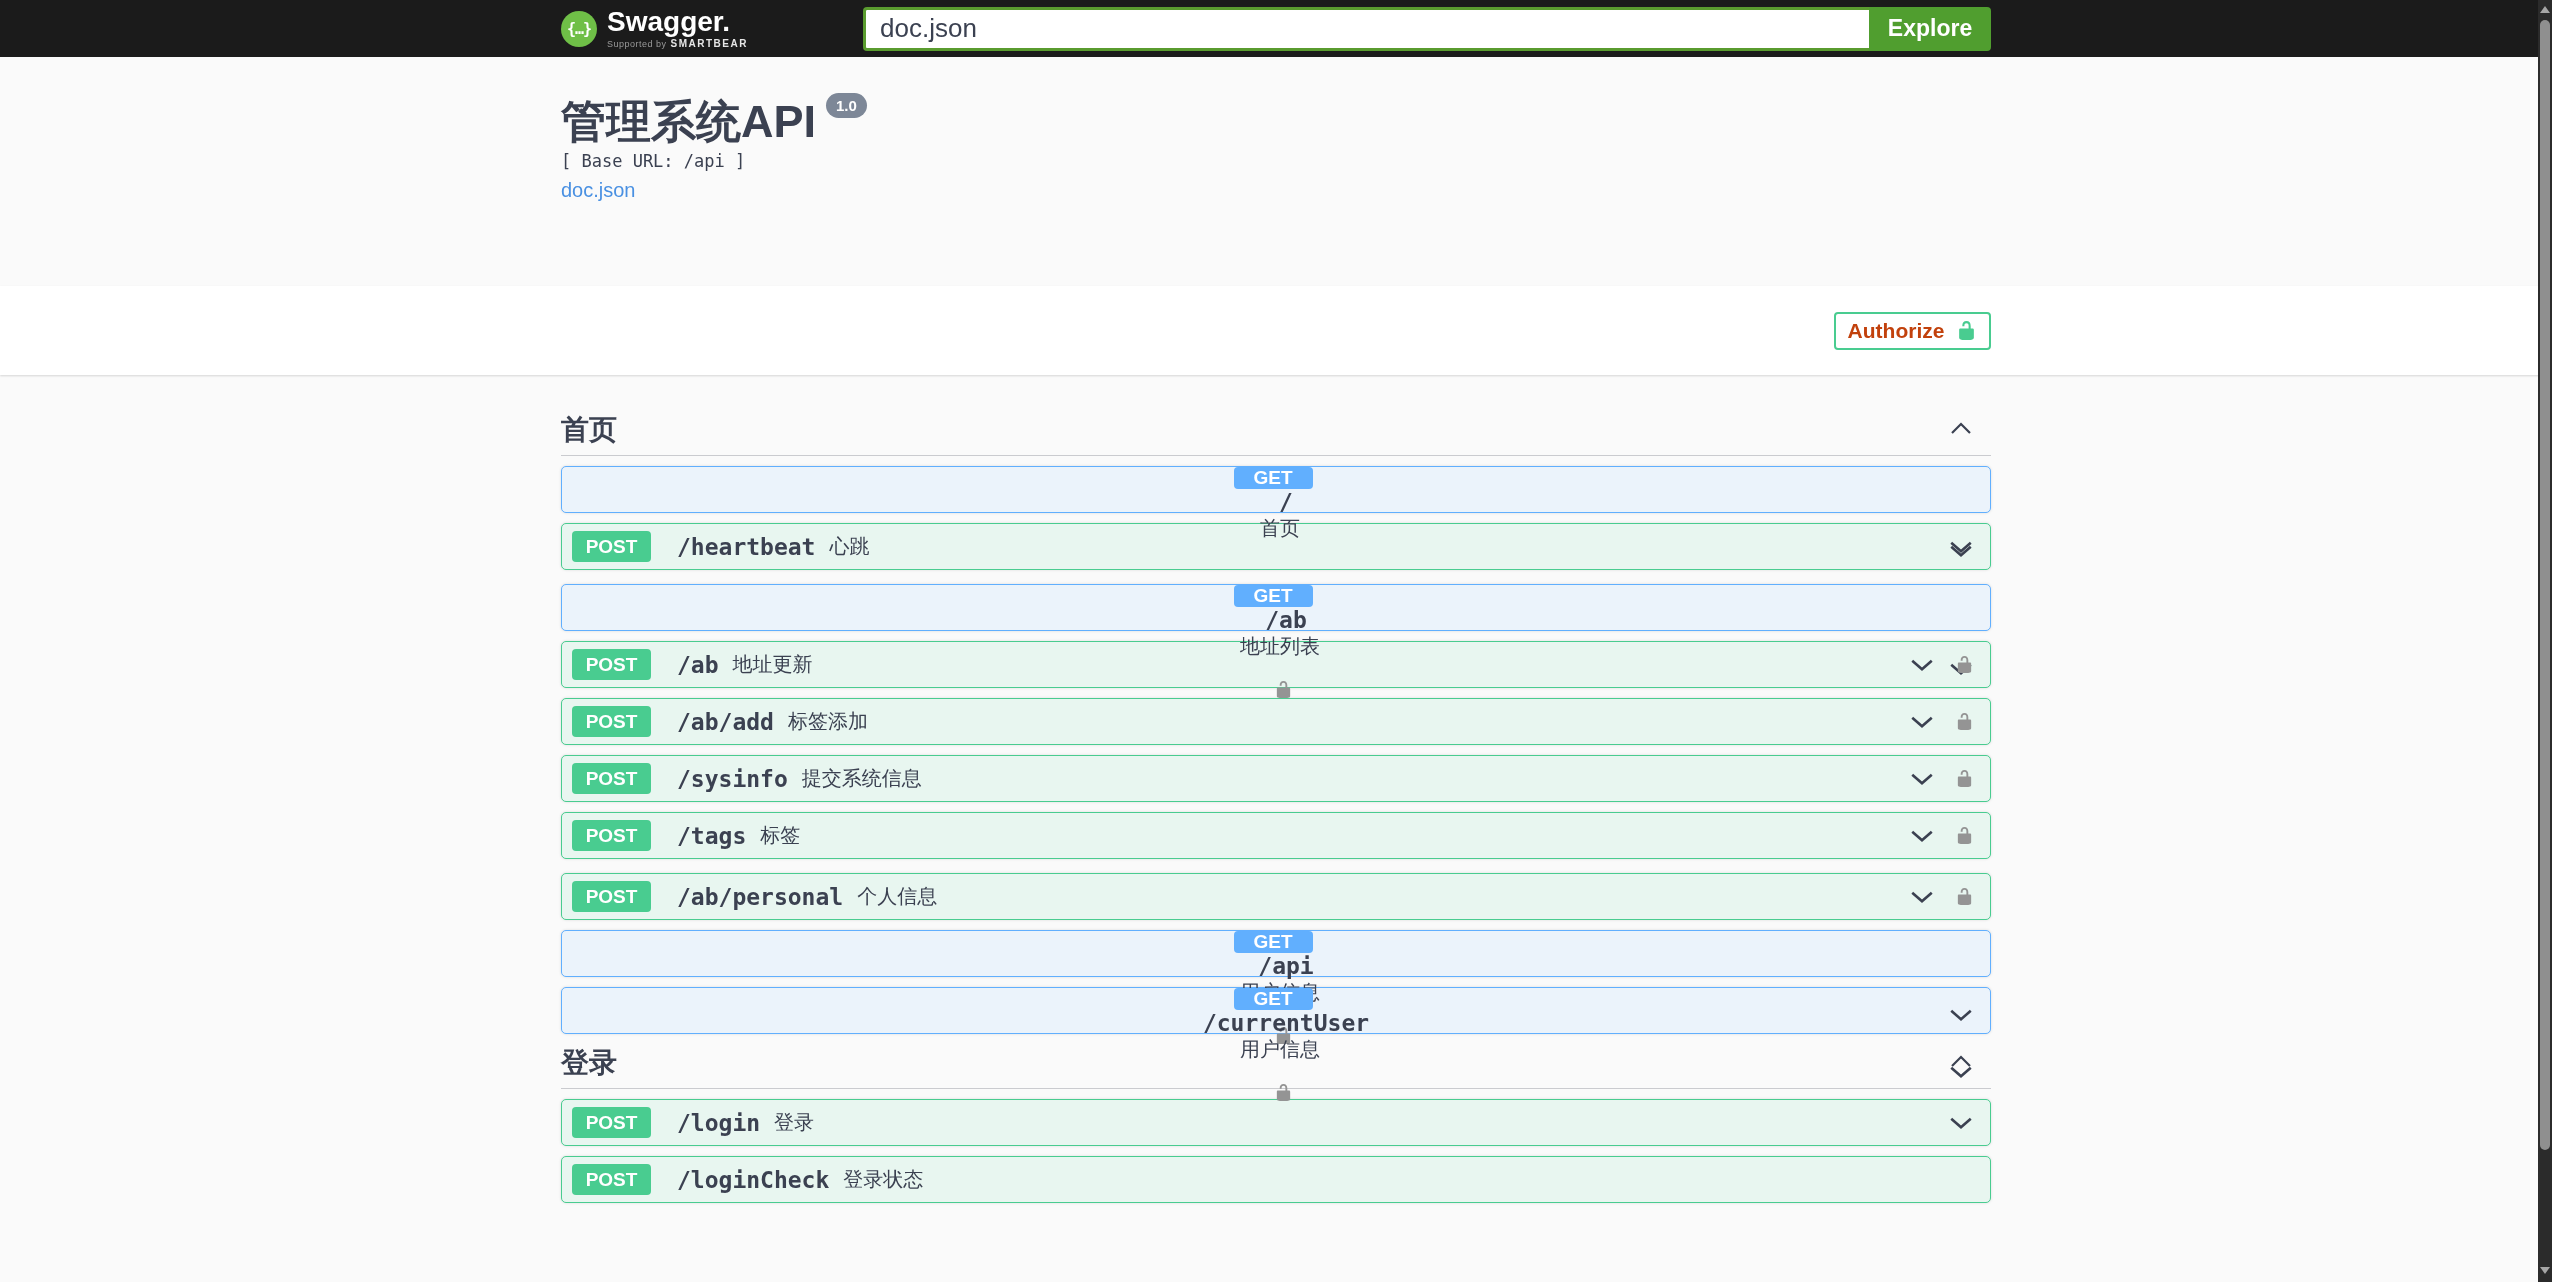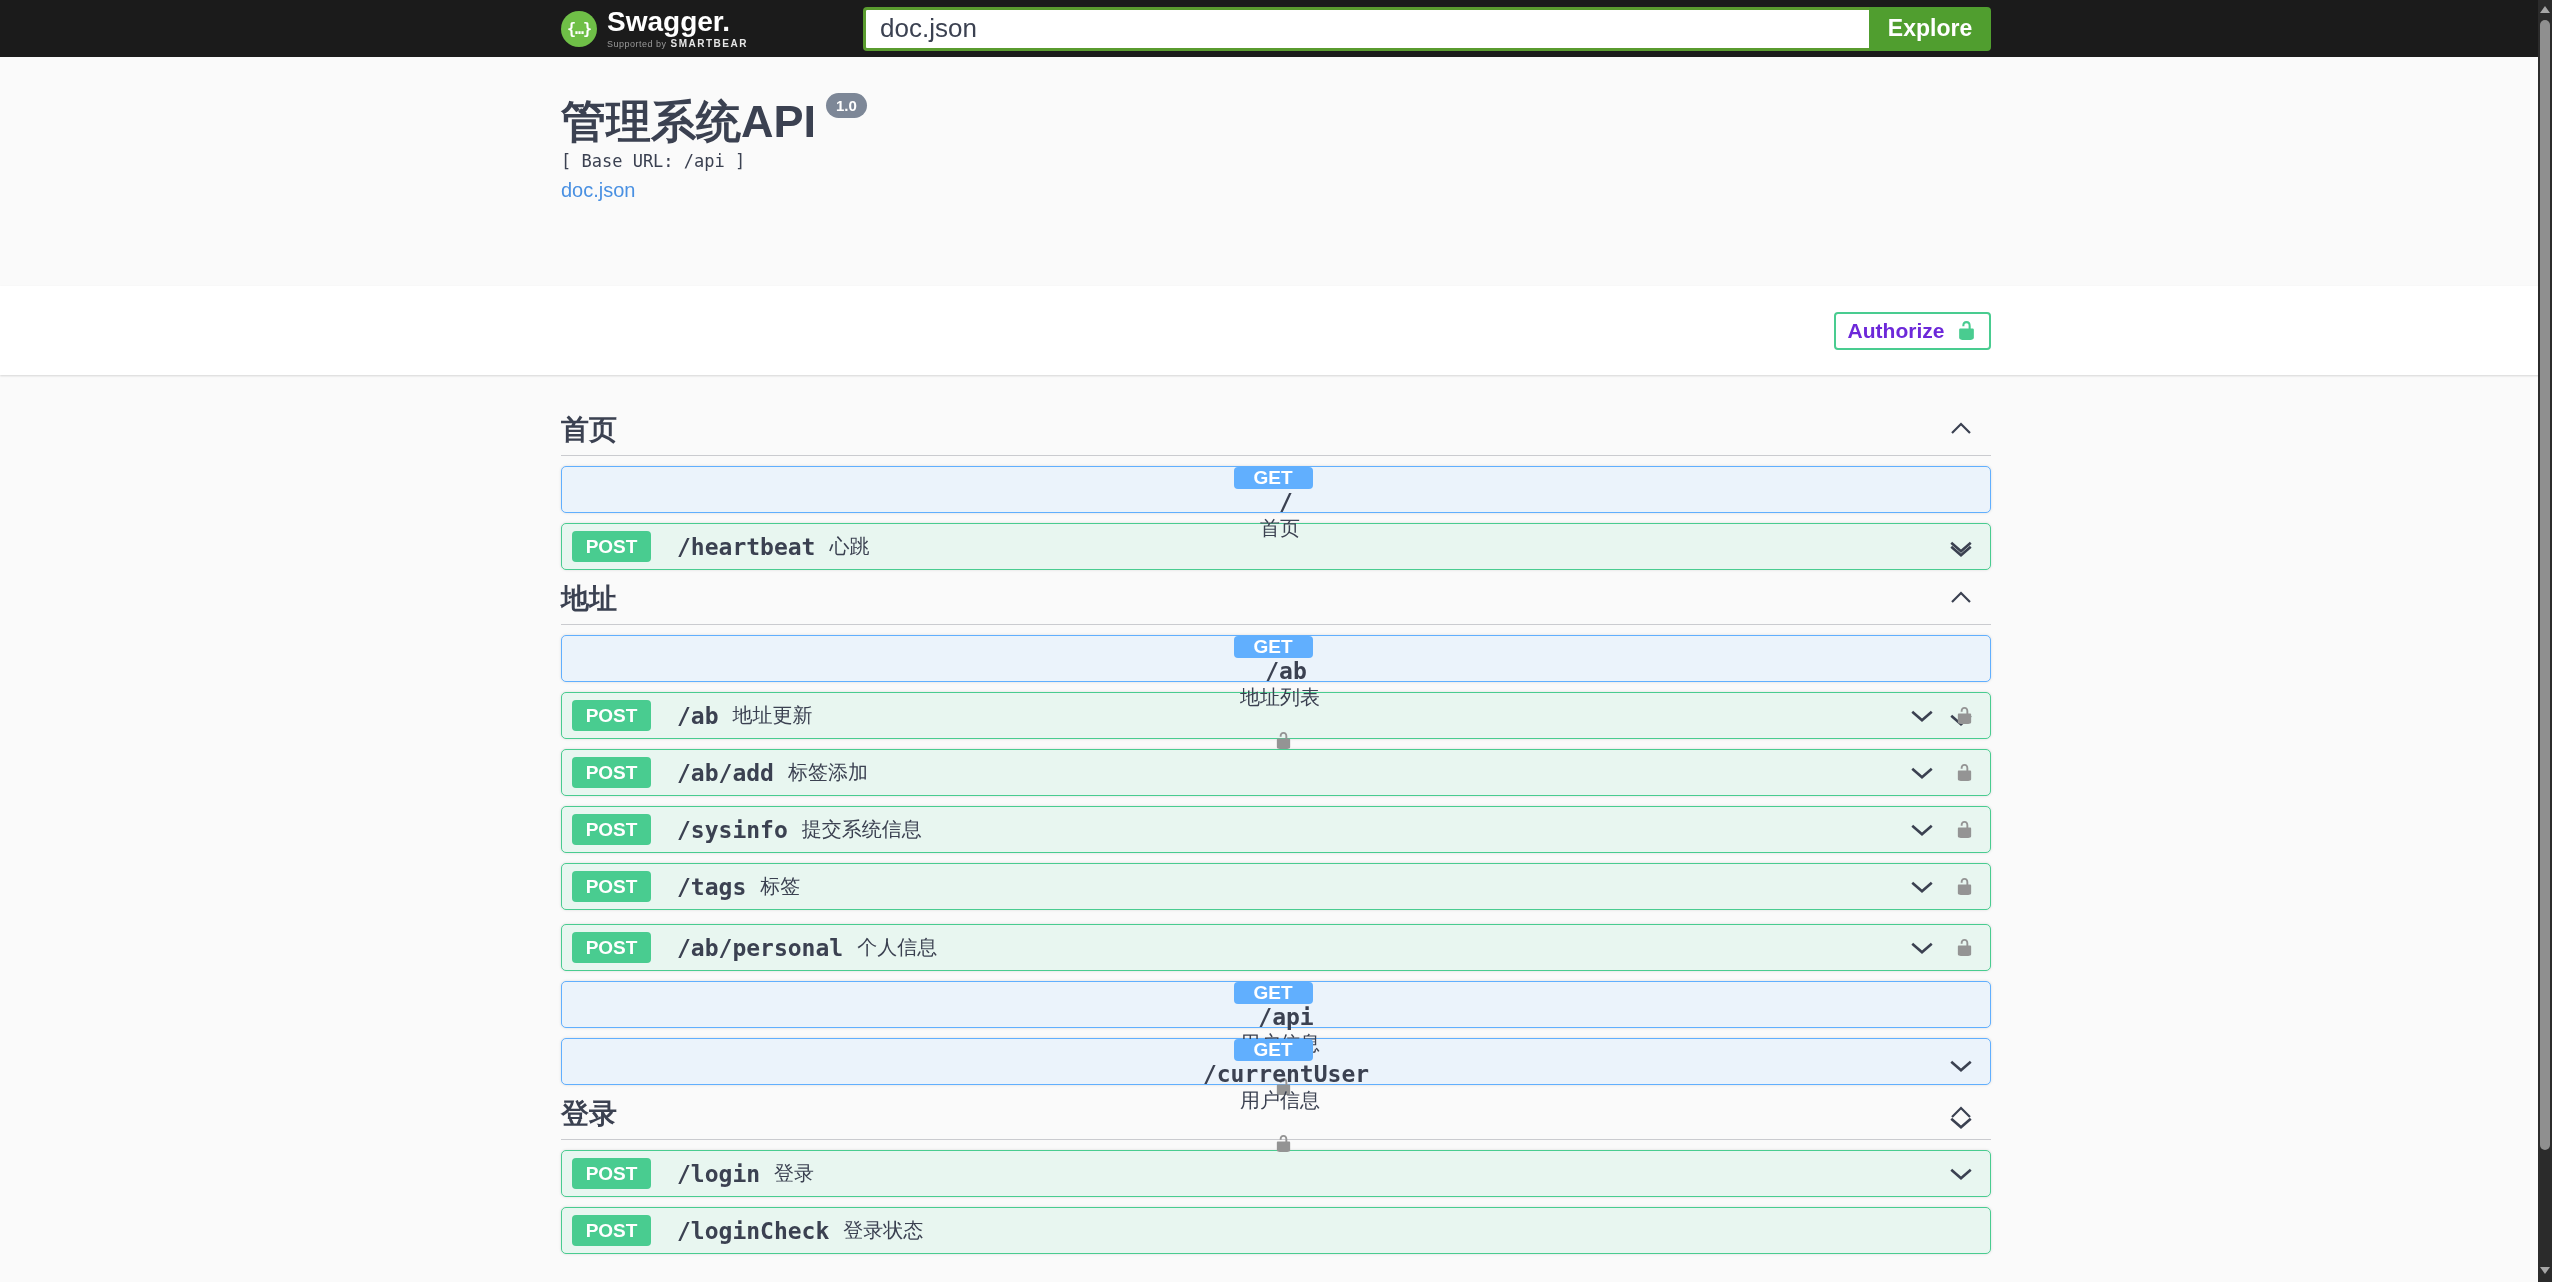--- a/index.html
+++ b/index.html
@@ -64,21 +64,21 @@
   
   .scheme-bar {
     height: 89px; background: #fff;
     box-shadow: 0 1px 2px 0 rgba(0,0,0,.15);
   }
   .scheme-wrap { display: flex; align-items: center; justify-content: flex-end; height: 89px; }
   .authorize-btn {
     display: flex; align-items: center; justify-content: center;
     width: 157px; height: 38px;
     background: #fff; border: 2px solid #49cc90; border-radius: 4px;
-    color: #6d28d9; font-size: 21px; font-weight: bold; cursor: pointer;
+    color: #c2410c; font-size: 21px; font-weight: bold; cursor: pointer;
     font-family: "Liberation Sans", sans-serif;
   }
   .authorize-btn svg { margin-left: 12px; }
 
   
   .main { padding-top: 40px; }
   .tag-section { margin-bottom: 14px; }
   .tag-header {
     display: flex; align-items: center; justify-content: space-between;
     padding-bottom: 10px; margin-bottom: 10px;
@@ -213,28 +213,20 @@
       <svg width="26" height="18" viewBox="0 0 24 16">
               <polyline points="3,4 12,12 21,4" fill="none" stroke="#3b4151" stroke-width="2.4"></polyline>
             </svg>
     </span>
 
   </div>
 </div>
   </section>
 
   <section class="tag-section">
-    <div class="tag-header">
-      <h3 class="tag-name">地址</h3>
-      <span class="tag-chevron">
-        <svg width="24" height="16" viewBox="0 0 24 16">
-            <polyline points="3,13 12,4 21,13" fill="none" stroke="#3b4151" stroke-width="2.2"></polyline>
-          </svg>
-      </span>
-    </div>
     <div class="oplist">
   <div class="opblock get">
     <span class="method">GET</span>
     <span class="path">/ab</span>
     <span class="summary">地址列表</span>
     <span class="row-chevron">
       <svg width="26" height="18" viewBox="0 0 24 16">
               <polyline points="3,4 12,12 21,4" fill="none" stroke="#3b4151" stroke-width="2.4"></polyline>
             </svg>
     </span>

